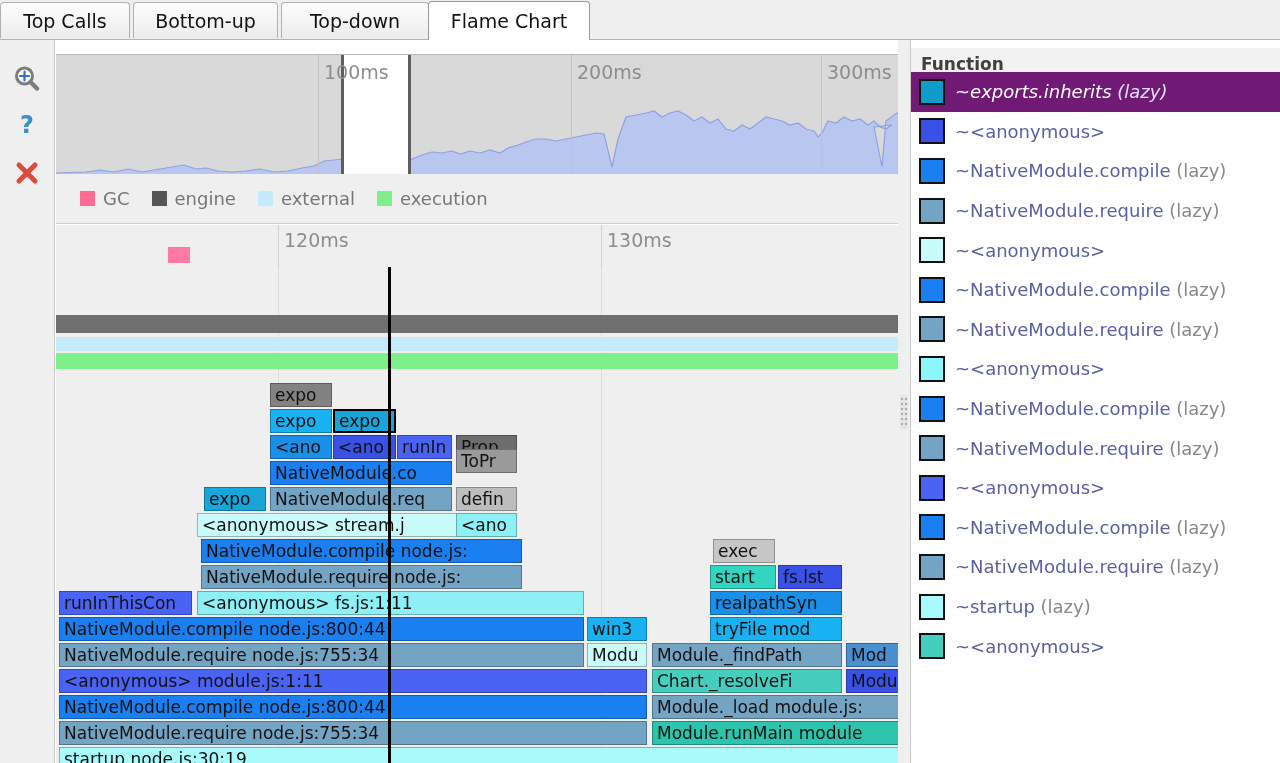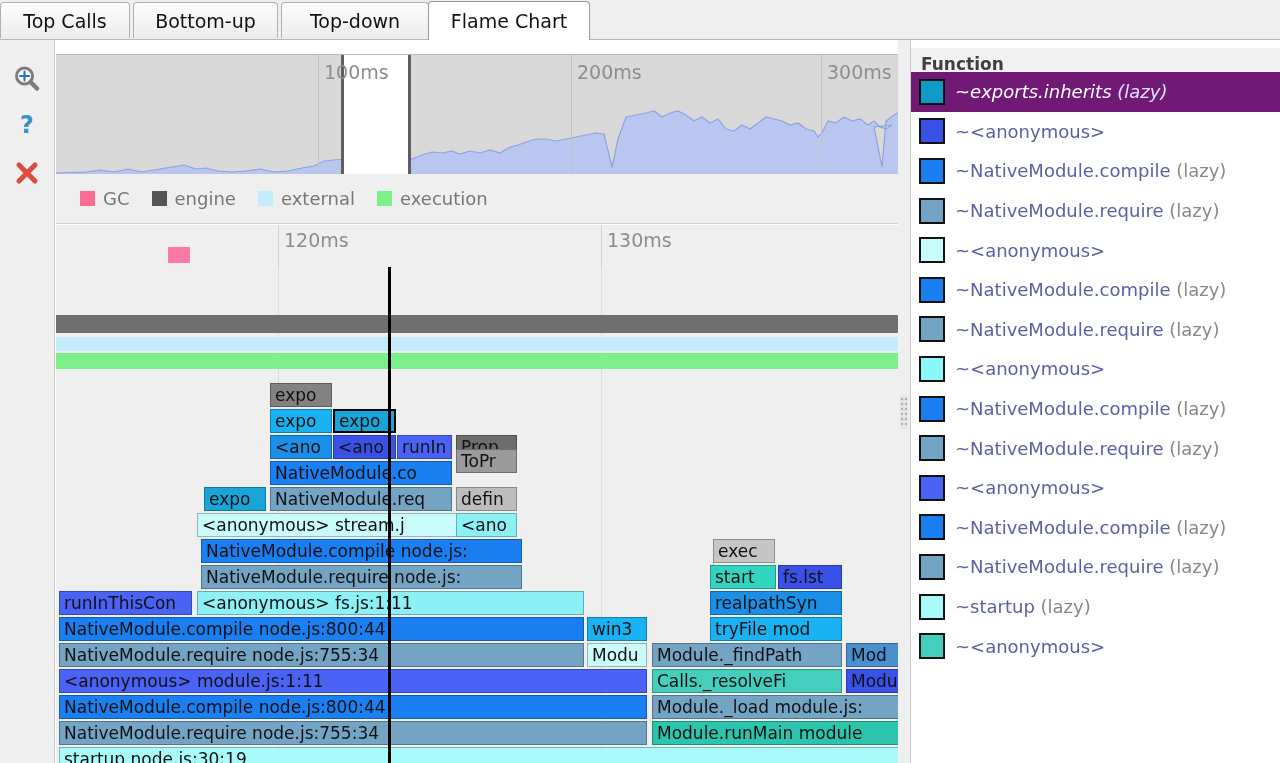--- a/index.html
+++ b/index.html
@@ -213,21 +213,21 @@
           <div class="frame" style="left: 141px; top: 324px; width: 387px; height: 24px; background: rgb(140, 240, 245);">&lt;anonymous&gt; fs.js:1:11</div>
           <div class="frame" style="left: 654px; top: 324px; width: 132px; height: 24px; background: rgb(26, 143, 232);">realpathSyn</div>
           <div class="frame" style="left: 3px; top: 350px; width: 525px; height: 24px; background: rgb(26, 127, 240);">NativeModule.compile node.js:800:44</div>
           <div class="frame" style="left: 531px; top: 350px; width: 60px; height: 24px; background: rgb(24, 178, 242);">win3</div>
           <div class="frame" style="left: 654px; top: 350px; width: 132px; height: 24px; background: rgb(24, 178, 242);">tryFile mod</div>
           <div class="frame" style="left: 3px; top: 376px; width: 525px; height: 24px; background: rgb(116, 164, 196);">NativeModule.require node.js:755:34</div>
           <div class="frame" style="left: 531px; top: 376px; width: 60px; height: 24px; background: rgb(201, 251, 251);">Modu</div>
           <div class="frame" style="left: 596px; top: 376px; width: 190px; height: 24px; background: rgb(116, 164, 196);">Module._findPath</div>
           <div class="frame" style="left: 790px; top: 376px; width: 58px; height: 24px; background: rgb(74, 143, 208);">Mod</div>
           <div class="frame" style="left: 3px; top: 402px; width: 588px; height: 24px; background: rgb(74, 99, 245);">&lt;anonymous&gt; module.js:1:11</div>
-          <div class="frame" style="left: 596px; top: 402px; width: 190px; height: 24px; background: rgb(69, 205, 189);">Calls._resolveFi</div>
+          <div class="frame" style="left: 596px; top: 402px; width: 190px; height: 24px; background: rgb(69, 205, 189);">Chart._resolveFi</div>
           <div class="frame" style="left: 790px; top: 402px; width: 58px; height: 24px; background: rgb(58, 81, 232);">Modu</div>
           <div class="frame" style="left: 3px; top: 428px; width: 588px; height: 24px; background: rgb(26, 127, 240);">NativeModule.compile node.js:800:44</div>
           <div class="frame" style="left: 596px; top: 428px; width: 252px; height: 24px; background: rgb(116, 164, 196);">Module._load module.js:</div>
           <div class="frame" style="left: 3px; top: 454px; width: 588px; height: 24px; background: rgb(116, 164, 196);">NativeModule.require node.js:755:34</div>
           <div class="frame" style="left: 596px; top: 454px; width: 252px; height: 24px; background: rgb(44, 196, 172);">Module.runMain module</div>
           <div class="frame" style="left: 3px; top: 480px; width: 845px; height: 24px; background: rgb(169, 251, 251);">startup node.js:30:19</div>
         </div>
       <div class="playhead" id="playhead" style="left: 332px;"></div>
     </div>
   </div>

